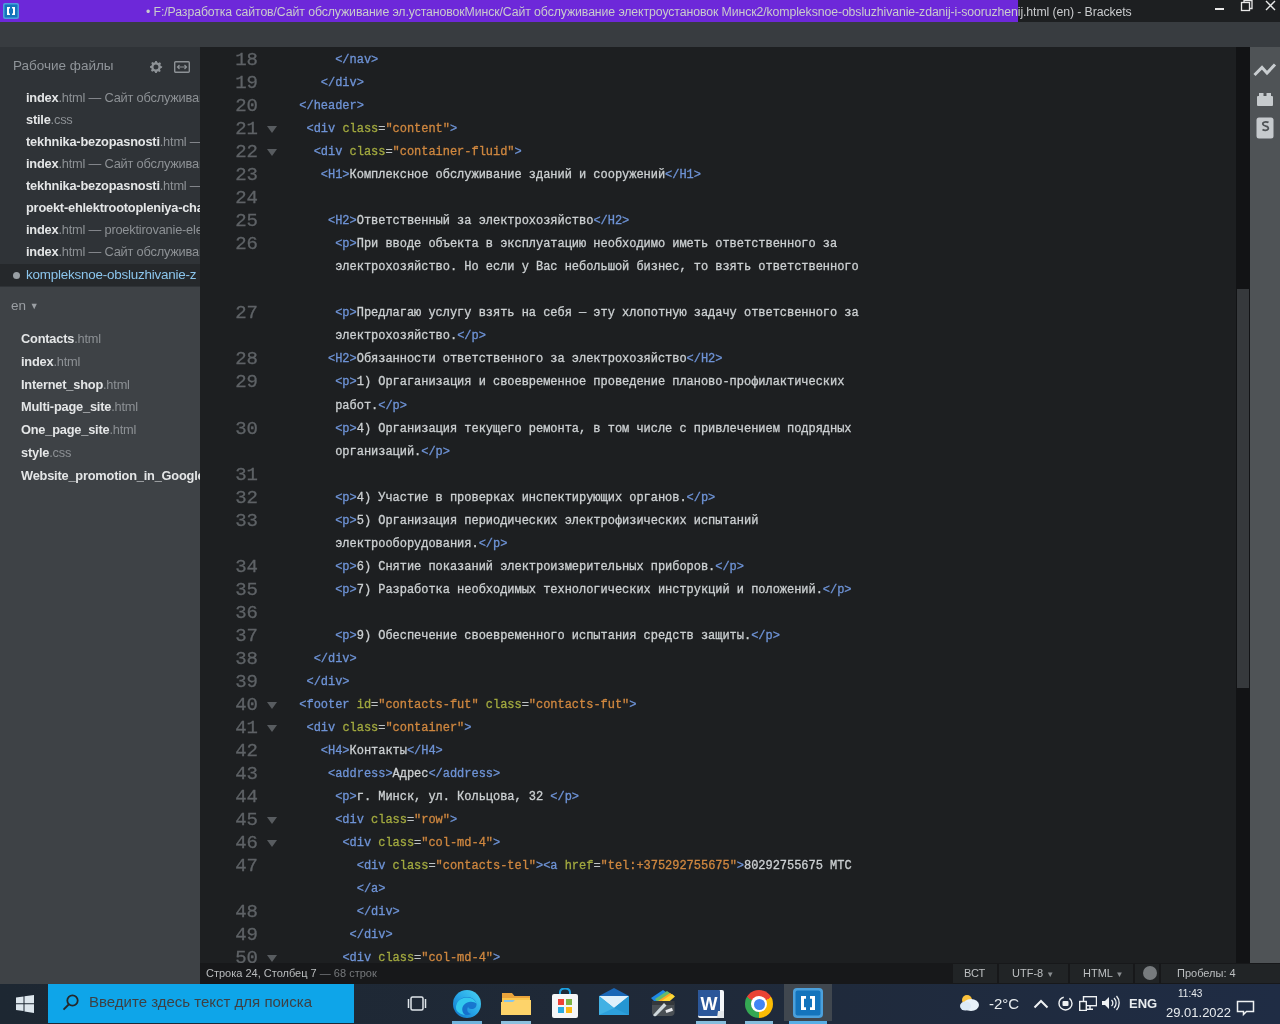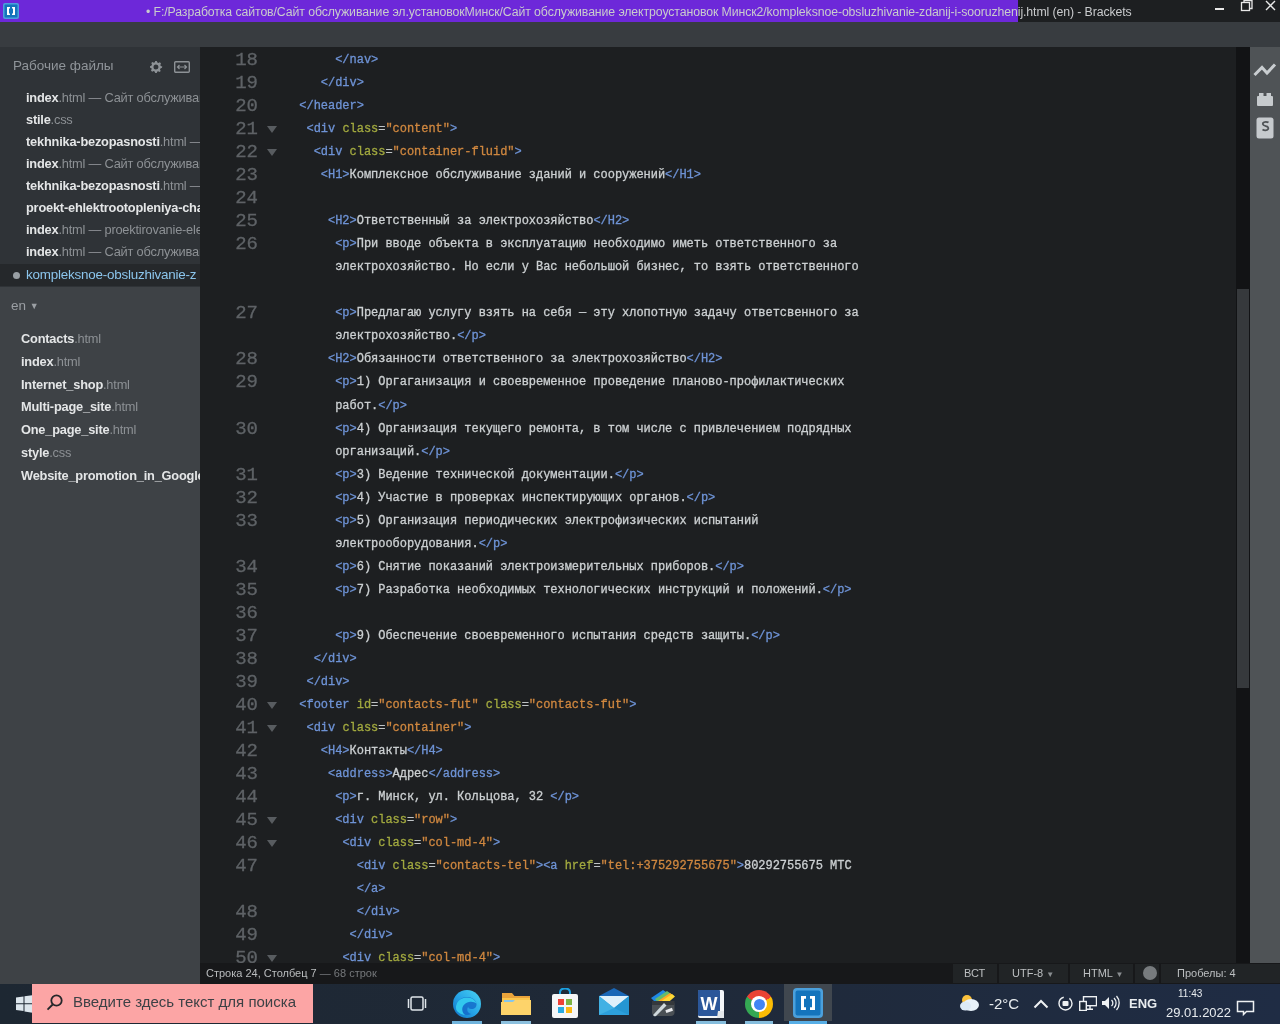--- a/index.html
+++ b/index.html
@@ -24,21 +24,21 @@
 .fold {position:absolute;left:67px;width:0;height:0;border-left:5.5px solid transparent;border-right:5.5px solid transparent;border-top:7px solid #585c60;}
 .t {color:#6e93d6;} .a {color:#a2a93f;} .s {color:#cf873f;} .p {color:#ccd0d2;} .e {color:#c0c4c6;}
 #thumb {position:absolute;left:1237px;top:289px;width:12px;height:399px;background:#36393c;}
 #toolbar {position:absolute;left:1250px;top:47px;width:30px;height:916px;background:#4f5356;}
 
 #status {position:absolute;left:200px;top:963px;width:1080px;height:21px;background:#17181a;}
 .st {position:absolute;top:0;height:21px;line-height:21px;font-size:11px;color:#bcbfc1;text-align:right;}
 .cell {position:absolute;top:1px;height:19px;background:#212426;}
 
 #taskbar {position:absolute;left:0;top:984px;width:1280px;height:40px;background:linear-gradient(90deg,#1d2732 0%,#1f2937 45%,#1f2c44 100%);}
-#search {position:absolute;left:32px;top:984px;width:281px;height:39px;background:#fca5a5;}
+#search {position:absolute;left:48px;top:984px;width:306px;height:39px;background:#0ea5e9;}
 #search span {position:absolute;left:41px;top:9px;font-size:15px;color:#3d4145;}
 .tb {position:absolute;color:#e8ecef;font-size:13px;}
 .appcell {position:absolute;top:984px;width:48px;height:37px;}
 .uline {position:absolute;top:1021px;height:3px;background:#6fb3dc;}
 </style></head>
 <body>
 <div id="titlebar">
  <svg class="abs" style="left:3px;top:3px" width="16" height="16" viewBox="0 0 16 16">
       <rect x="0" y="0" width="16" height="16" rx="2" fill="#4ba0dc"></rect>
       <rect x="1.5" y="1.5" width="13" height="13" rx="1" fill="#1474bc"></rect>
@@ -120,21 +120,20 @@
 <div class="cr" style="top:278.4px">&nbsp;&nbsp;&nbsp;&nbsp;&nbsp;&nbsp;&nbsp;<span class="p">электрохозяйство.</span><span class="t">&lt;/p&gt;</span></div>
 <div class="ln" style="top:301.4px">28</div>
 <div class="cr" style="top:301.4px">&nbsp;&nbsp;&nbsp;&nbsp;&nbsp;&nbsp;<span class="t">&lt;H2&gt;</span><span class="p">Обязанности ответственного за электрохозяйство</span><span class="t">&lt;/H2&gt;</span></div>
 <div class="ln" style="top:324.4px">29</div>
 <div class="cr" style="top:324.4px">&nbsp;&nbsp;&nbsp;&nbsp;&nbsp;&nbsp;&nbsp;<span class="t">&lt;p&gt;</span><span class="p">1) Оргаганизация и своевременное проведение планово-профилактических</span></div>
 <div class="cr" style="top:347.5px">&nbsp;&nbsp;&nbsp;&nbsp;&nbsp;&nbsp;&nbsp;<span class="p">работ.</span><span class="t">&lt;/p&gt;</span></div>
 <div class="ln" style="top:370.5px">30</div>
 <div class="cr" style="top:370.5px">&nbsp;&nbsp;&nbsp;&nbsp;&nbsp;&nbsp;&nbsp;<span class="t">&lt;p&gt;</span><span class="p">4) Организация текущего ремонта, в том числе с привлечением подрядных</span></div>
 <div class="cr" style="top:393.5px">&nbsp;&nbsp;&nbsp;&nbsp;&nbsp;&nbsp;&nbsp;<span class="p">организаций.</span><span class="t">&lt;/p&gt;</span></div>
 <div class="ln" style="top:416.5px">31</div>
-<div class="cr" style="top:416.5px">&nbsp;&nbsp;&nbsp;&nbsp;&nbsp;&nbsp;&nbsp;<span class="t">&lt;p&gt;</span><span class="p">3) Ведение технической документации.</span><span class="t">&lt;/p&gt;</span></div>
 <div class="ln" style="top:439.6px">32</div>
 <div class="cr" style="top:439.6px">&nbsp;&nbsp;&nbsp;&nbsp;&nbsp;&nbsp;&nbsp;<span class="t">&lt;p&gt;</span><span class="p">4) Участие в проверках инспектирующих органов.</span><span class="t">&lt;/p&gt;</span></div>
 <div class="ln" style="top:462.6px">33</div>
 <div class="cr" style="top:462.6px">&nbsp;&nbsp;&nbsp;&nbsp;&nbsp;&nbsp;&nbsp;<span class="t">&lt;p&gt;</span><span class="p">5) Организация периодических электрофизических испытаний</span></div>
 <div class="cr" style="top:485.6px">&nbsp;&nbsp;&nbsp;&nbsp;&nbsp;&nbsp;&nbsp;<span class="p">электрооборудования.</span><span class="t">&lt;/p&gt;</span></div>
 <div class="ln" style="top:508.7px">34</div>
 <div class="cr" style="top:508.7px">&nbsp;&nbsp;&nbsp;&nbsp;&nbsp;&nbsp;&nbsp;<span class="t">&lt;p&gt;</span><span class="p">6) Снятие показаний электроизмерительных приборов.</span><span class="t">&lt;/p&gt;</span></div>
 <div class="ln" style="top:531.7px">35</div>
 <div class="cr" style="top:531.7px">&nbsp;&nbsp;&nbsp;&nbsp;&nbsp;&nbsp;&nbsp;<span class="t">&lt;p&gt;</span><span class="p">7) Разработка необходимых технологических инструкций и положений.</span><span class="t">&lt;/p&gt;</span></div>
 <div class="ln" style="top:554.7px">36</div>

